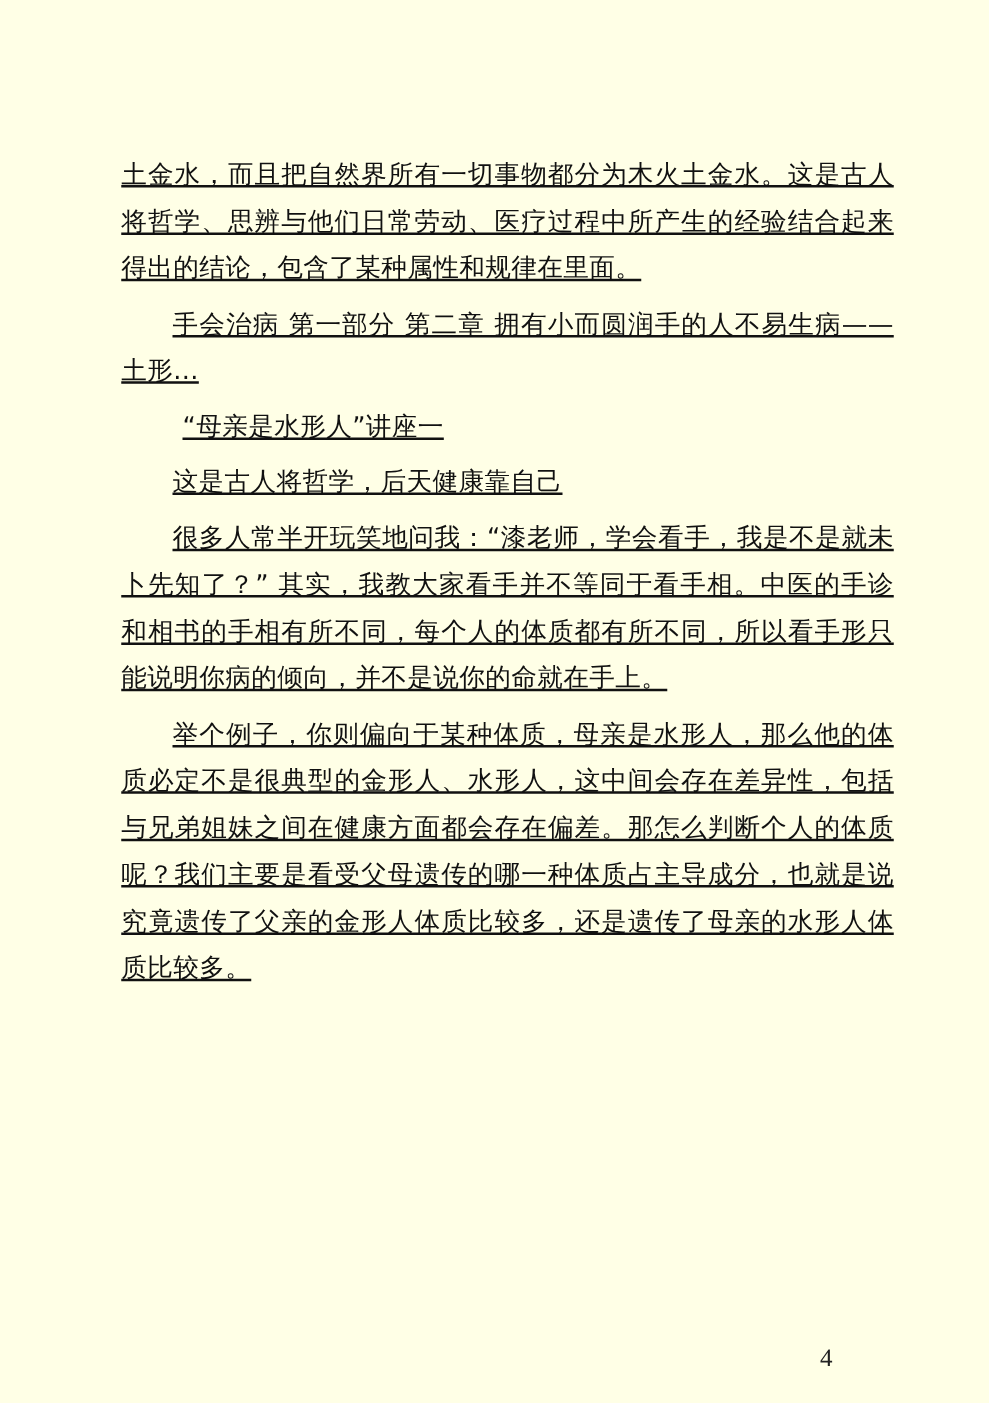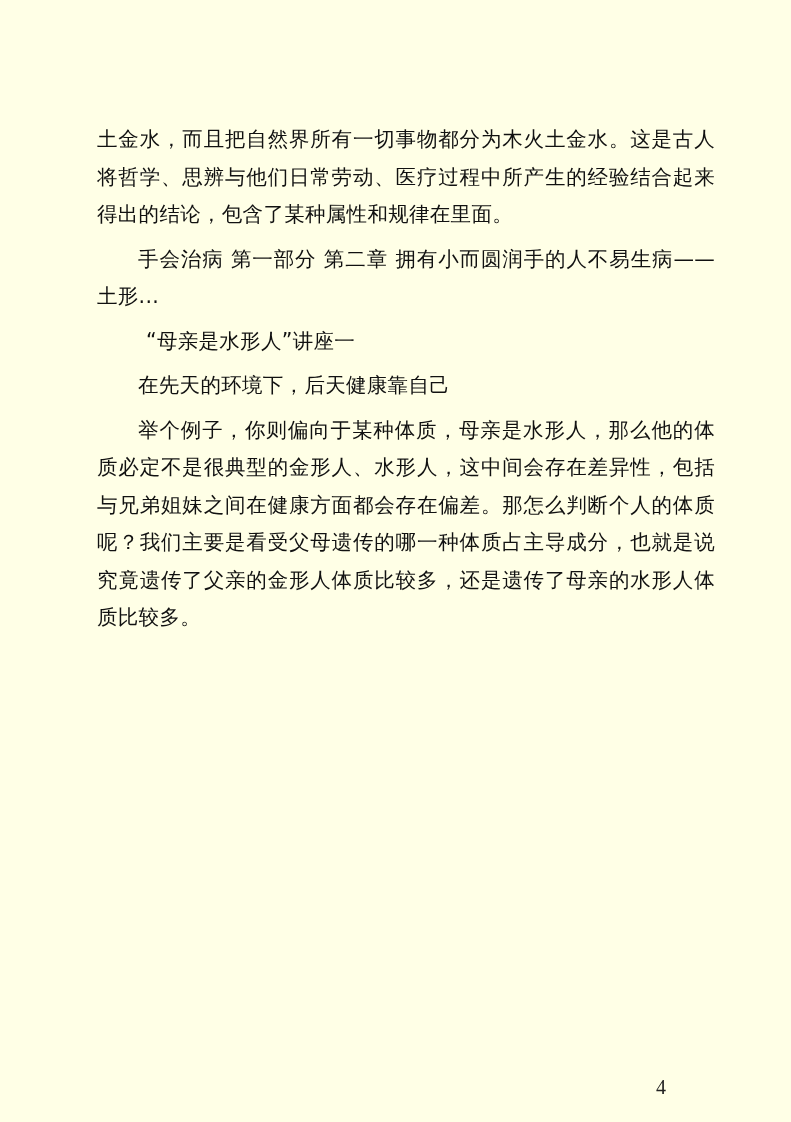--- a/index.html
+++ b/index.html
@@ -18,36 +18,38 @@
     width: 628px;
   }
   .para {
     margin: 0 10px 7px 0;
     font-size: 20.5px;
     line-height: 37.5px;
     text-align: justify;
     text-justify: inter-character;
     letter-spacing: 0.3px;
     word-break: break-all;
+    text-decoration: underline;
   }
   .indent { text-indent: 41px; }
   .quote-indent { text-indent: 49px; }
   .page-number {
     position: absolute;
     left: 656px;
     top: 1076px;
     font-family: "Liberation Serif", "DejaVu Serif", serif;
     font-size: 20px;
     color: #222;
   }
 </style>
 </head>
 <body>
 
 <div class="page">
   <p class="para">土金水，而且把自然界所有一切事物都分为木火土金水。这是古人将哲学、思辨与他们日常劳动、医疗过程中所产生的经验结合起来得出的结论，包含了某种属性和规律在里面。</p>
   <p class="para indent">手会治病 第一部分 第二章 拥有小而圆润手的人不易生病——土形...</p>
   <p class="para quote-indent">“母亲是水形人”讲座一</p>
-  <p class="para indent">在先天的环境下，后天健康靠自己</p>
+  <p class="para indent">这是古人将哲学，后天健康靠自己</p>
+  <p class="para indent">很多人常半开玩笑地问我：“漆老师，学会看手，我是不是就未卜先知了？” 其实，我教大家看手并不等同于看手相。中医的手诊和相书的手相有所不同，每个人的体质都有所不同，所以看手形只能说明你病的倾向，并不是说你的命就在手上。</p>
   <p class="para indent">举个例子，你则偏向于某种体质，母亲是水形人，那么他的体质必定不是很典型的金形人、水形人，这中间会存在差异性，包括与兄弟姐妹之间在健康方面都会存在偏差。那怎么判断个人的体质呢？我们主要是看受父母遗传的哪一种体质占主导成分，也就是说究竟遗传了父亲的金形人体质比较多，还是遗传了母亲的水形人体质比较多。</p>
 </div>
 
 <div class="page-number">4</div>
 
 </body></html>

